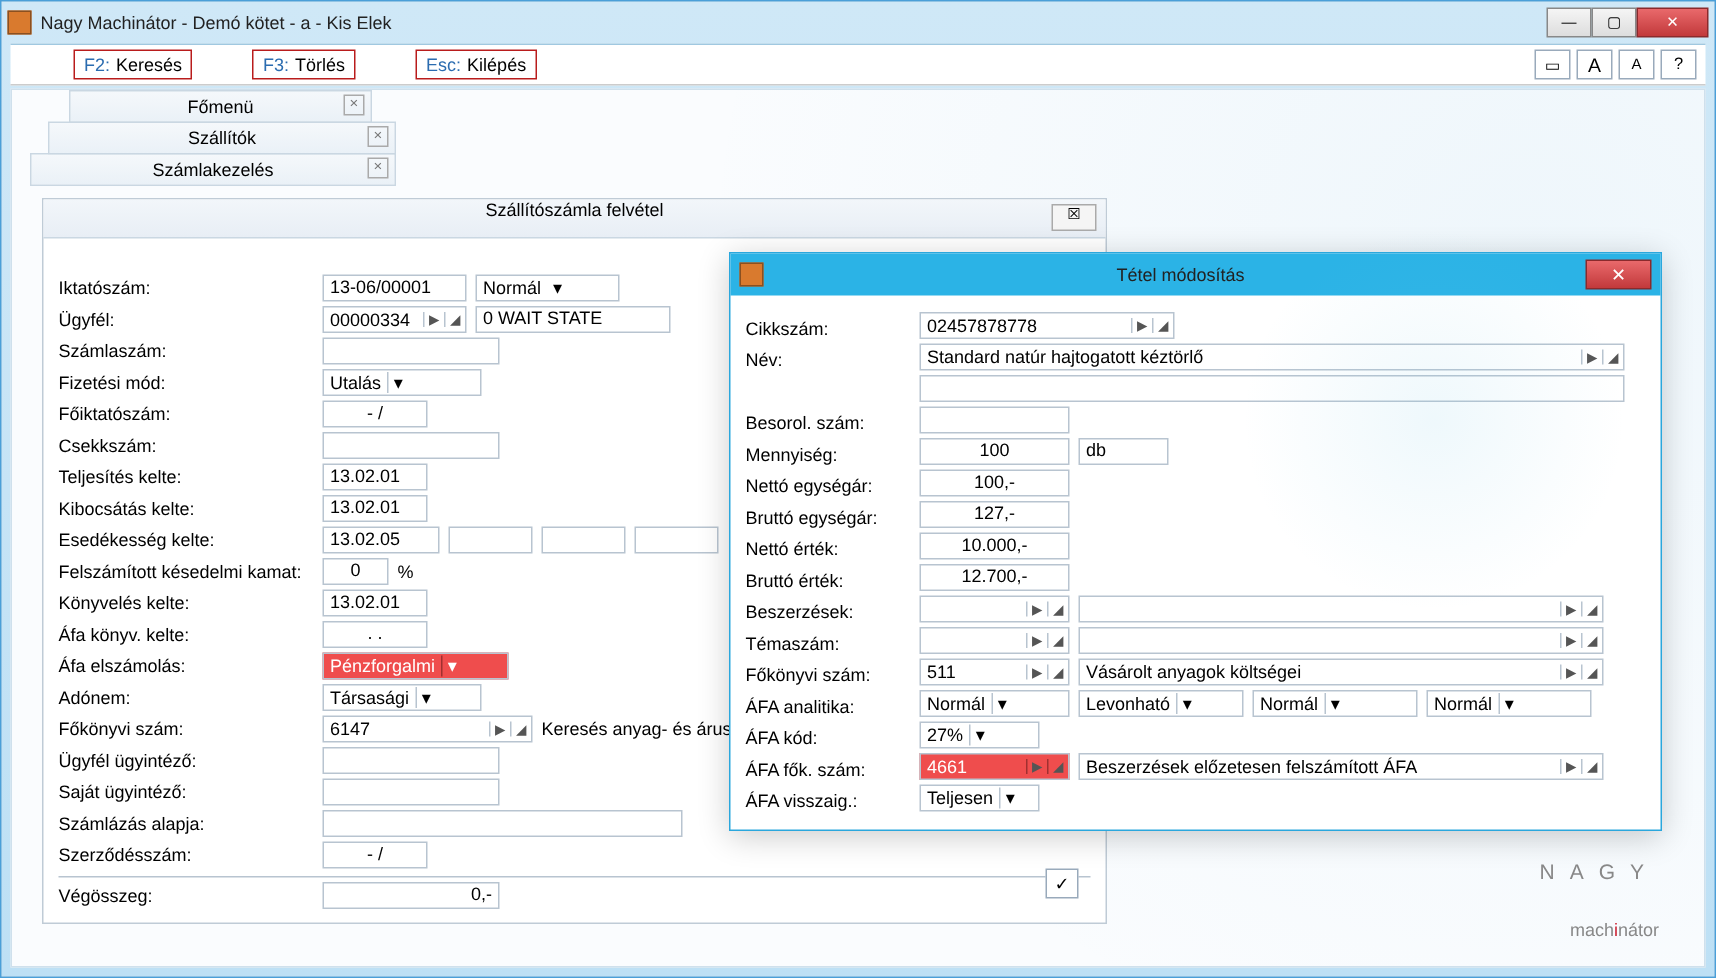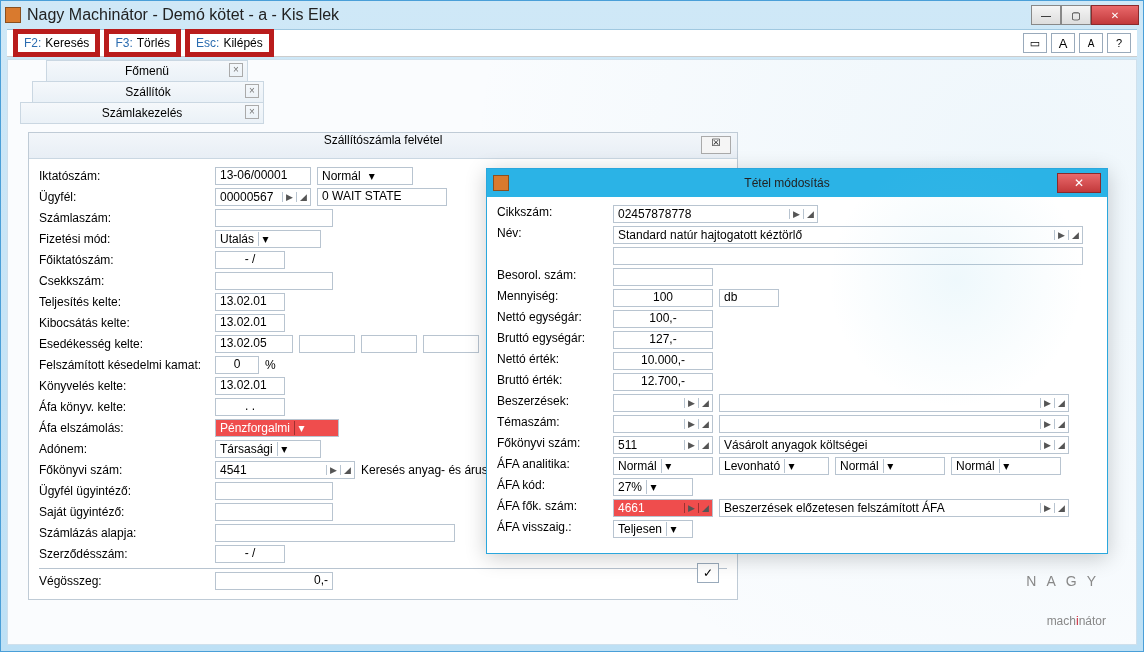--- a/index.html
+++ b/index.html
@@ -1,61 +1,61 @@
 <!DOCTYPE html>
 <html><head>
 <meta charset="utf-8">
 <style>
 * { box-sizing: border-box; margin: 0; padding: 0; font-family: "Segoe UI", Tahoma, sans-serif; font-size: 12px; }
 body { background: #e8e8e8; width: 1144px; height: 652px; overflow: hidden; position: relative; }
 
 .window-chrome { position: absolute; top: 0; left: 0; right: 0; bottom: 0; border: 1px solid #4a9fd8; background: linear-gradient(#cfe8f7, #bde0f5); }
 .titlebar { height: 28px; display: flex; align-items: center; padding: 0 4px; }
 .app-icon { width: 16px; height: 16px; background: #d97a2e; border: 1px solid #8a5020; margin-right: 6px; }
-.titlebar-text { flex: 1; color: #222; font-size: 16px; }
+.titlebar-text { flex: 1; color: #222; font-size: 12px; }
 .win-btns { display: flex; gap: 0; }
 .win-btn { width: 30px; height: 20px; background: linear-gradient(#f5f5f5,#ddd); border: 1px solid #888; display: flex; align-items: center; justify-content: center; font-size: 10px; }
 .win-btn.close { width: 48px; background: linear-gradient(#e9696b,#c2393b); color: #fff; border-color: #8a2a2c; }
 
 .form-top { background: #fff; height: 28px; border-top: 1px solid #a0c8e0; border-bottom: 1px solid #ccc; display: flex; align-items: center; padding: 0 6px; gap: 4px; margin: 0 6px; }
-.fkey { border: 5px solid #b91c1c; background: #fff; padding: 2px 6px; display: inline-flex; gap: 4px; }
+.fkey { border: 1px solid #b91c1c; background: #fff; padding: 2px 6px; display: inline-flex; gap: 4px; margin-left: 36px; }
 .fkey b { color: #2b6cb0; font-weight: normal; }
 .right-tools { margin-left: auto; display: flex; gap: 4px; }
 .tool-btn { width: 24px; height: 20px; border: 1px solid #9ab; background: #fff; display: flex; align-items: center; justify-content: center; font-size: 11px; }
 
 .client { position: absolute; top: 58px; left: 6px; right: 6px; bottom: 6px; background: #fafcfe; border: 1px solid #cfe0ec; overflow: hidden; background-image: radial-gradient(circle at 90% 20%, rgba(100,180,220,0.08) 0, transparent 50%); }
 .client::after { content:""; position:absolute; right:30px; top:70px; width:300px; height:300px; background: radial-gradient(ellipse at center, rgba(120,200,230,0.12) 0%, transparent 60%); pointer-events:none; }
 
 .tabstack { display: flex; flex-direction: column; width: 240px; }
 .tab { background: linear-gradient(#f5f8fb,#eaf1f7); border: 1px solid #cad7e2; height: 22px; display: flex; align-items: center; justify-content: center; position: relative; margin-bottom: -1px; }
 .tab .tab-close { position: absolute; right: 4px; top: 2px; width: 14px; height: 14px; border: 1px solid #aaa; font-size: 10px; line-height: 12px; text-align: center; color: #777; }
 .tab:nth-child(1){ margin-left: 38px; }
 .tab:nth-child(2){ margin-left: 24px; width: 232px; }
 .tab:nth-child(3){ margin-left: 12px; width: 244px; }
 
 .panel { position: absolute; top: 72px; left: 20px; width: 710px; background: #fff; border: 1px solid #bfcbd6; }
 .panel-title { height: 26px; background: linear-gradient(#f2f6fa,#e8eef5); border-bottom: 1px solid #cad7e2; display: flex; align-items: flex-start; justify-content: center; position: relative; }
 .panel-title .pin { position: absolute; right: 6px; top: 3px; width: 30px; height: 18px; border: 1px solid #aaa; background: #f5f5f5; font-size: 10px; text-align: center; }
-.panel-body { padding: 6px 10px 10px 10px; }
+.panel-body { padding: 22px 10px 10px 10px; }
 .row { display: flex; align-items: center; height: 21px; gap: 6px; }
 .lbl { width: 170px; }
 .inp { border: 1px solid #b8c4d0; height: 18px; padding: 0 4px; background: #fff; }
 .drop { border: 1px solid #b8c4d0; height: 18px; display: inline-flex; align-items: center; }
 .drop .val { padding: 0 4px; }
 .highlight { background: #ef4d4d !important; color: #fff; }
 .summary-row { border-top: 1px solid #b8c4d0; margin-top: 4px; padding-top: 3px; }
 .check-btn { width: 22px; height: 20px; border: 1px solid #9ab; background: #fff; display: inline-flex; align-items: center; justify-content: center; position: absolute; right: 8px; bottom: 6px; }
 
 .modal { position: absolute; top: 108px; left: 478px; width: 622px; background: #fff; border: 1px solid #2aa7dd; box-shadow: 0 4px 20px rgba(0,0,0,0.2); }
 .modal-title { height: 28px; background: #2bb3e6; color: #fff; display: flex; align-items: center; padding: 0 6px; }
 .modal-title .micon { width: 16px; height: 16px; background: #d97a2e; border:1px solid #8a5020; margin-right: 8px; }
 .modal-title .mtxt { flex: 1; text-align: center; color: #222; }
 .modal-title .mclose { width: 44px; height: 20px; background: linear-gradient(#e9696b,#c2393b); color: #fff; border: 1px solid #8a2a2c; text-align: center; line-height: 18px; }
 .modal-body { padding: 8px 10px 12px 10px; }
-.mrow { display: flex; align-items: flex-start; height: 21px; gap: 6px; }
+.mrow { display: flex; align-items: flex-end; height: 21px; gap: 6px; }
 .mlbl { width: 110px; }
 .lookup { border:1px solid #b8c4d0; height:18px; display:inline-flex; align-items:center; }
 .lookup .val { padding:0 4px; flex:1; }
 .lookup .go { width:14px; text-align:center; border-left:1px solid #b8c4d0; color:#555; font-size:9px; }
 .lookup .pk { width:14px; text-align:center; border-left:1px solid #b8c4d0; color:#555; font-size:9px; }
 .num { text-align: center; }
 
 .logo { position: absolute; right: 30px; bottom: 10px; text-align: right; }
 .logo .l1 { font-size: 14px; letter-spacing: 10px; color: #888; }
 .logo .l2 { font-size: 40px; color: #888; font-weight: 300; }
@@ -123,21 +123,21 @@
             <span class="lbl">Iktatószám:</span>
           <span class="inp" style="width:96px">13-06/00001</span>
           <span class="drop" style="width:96px">
               <span class="val">Normál</span>
               <span class="arr" style="width:14px;text-align:center">▾</span>
             </span>
         </div>
         <div class="row">
             <span class="lbl">Ügyfél:</span>
           <span class="lookup" style="width:96px">
-              <span class="val">00000567</span>
+              <span class="val">00000334</span>
               <span class="go">▶</span>
               <span class="pk">◢</span>
             </span>
           <span class="inp" style="width:130px">0 WAIT STATE</span>
         </div>
         <div class="row">
             <span class="lbl">Számlaszám:</span>
             <span class="inp" style="width:118px"></span>
           </div>
         <div class="row">
@@ -193,21 +193,21 @@
         <div class="row">
             <span class="lbl">Adónem:</span>
           <span class="drop" style="width:106px">
               <span class="val">Társasági</span>
               <span style="width:14px;text-align:center;border-left:1px solid #b8c4d0">▾</span>
             </span>
         </div>
         <div class="row">
             <span class="lbl">Főkönyvi szám:</span>
           <span class="lookup" style="width:140px">
-              <span class="val">4541</span>
+              <span class="val">6147</span>
               <span class="go">▶</span>
               <span class="pk">◢</span>
             </span>
           <span>Keresés anyag- és árus</span>
         </div>
         <div class="row">
             <span class="lbl">Ügyfél ügyintéző:</span>
             <span class="inp" style="width:118px"></span>
           </div>
         <div class="row">
@@ -232,21 +232,21 @@
 
     <div class="modal">
       <div class="modal-title">
         <div class="micon"></div>
         <div class="mtxt">Tétel módosítás</div>
         <div class="mclose">✕</div>
       </div>
       <div class="modal-body">
         <div class="mrow">
             <span class="mlbl">Cikkszám:</span>
-          <span class="lookup" style="width:205px">
+          <span class="lookup" style="width:170px">
               <span class="val">02457878778</span>
               <span class="go">▶</span>
               <span class="pk">◢</span>
             </span>
         </div>
         <div class="mrow">
             <span class="mlbl">Név:</span>
           <span class="lookup" style="width:470px">
               <span class="val">Standard natúr hajtogatott kéztörlő</span>
               <span class="go">▶</span>

